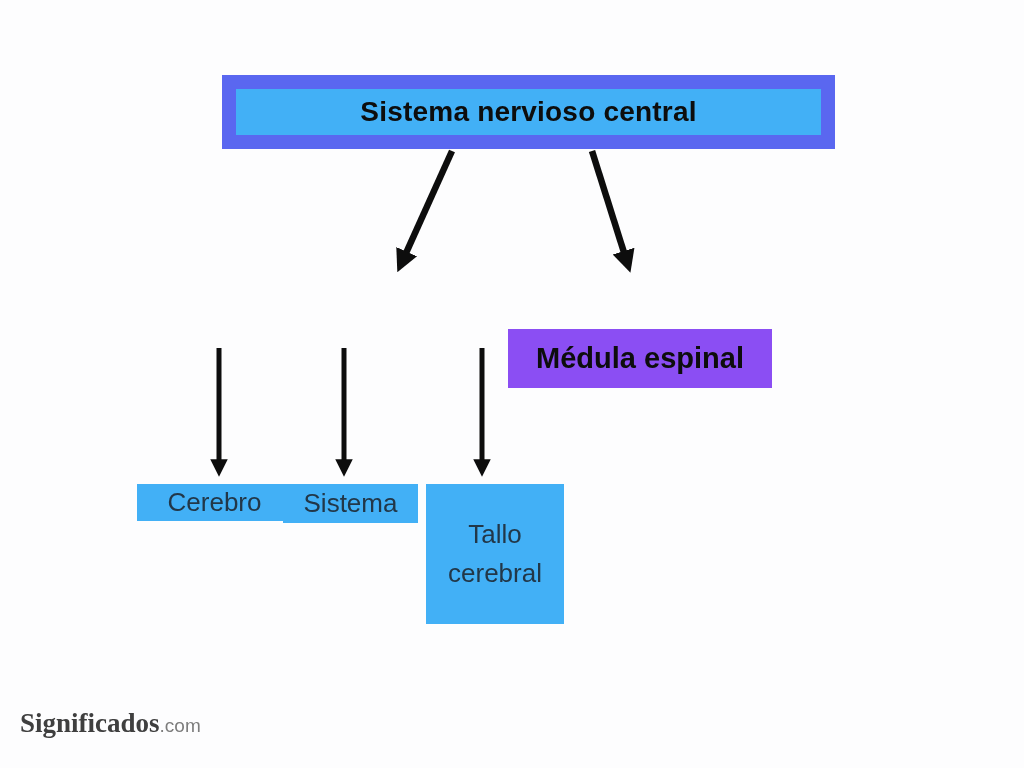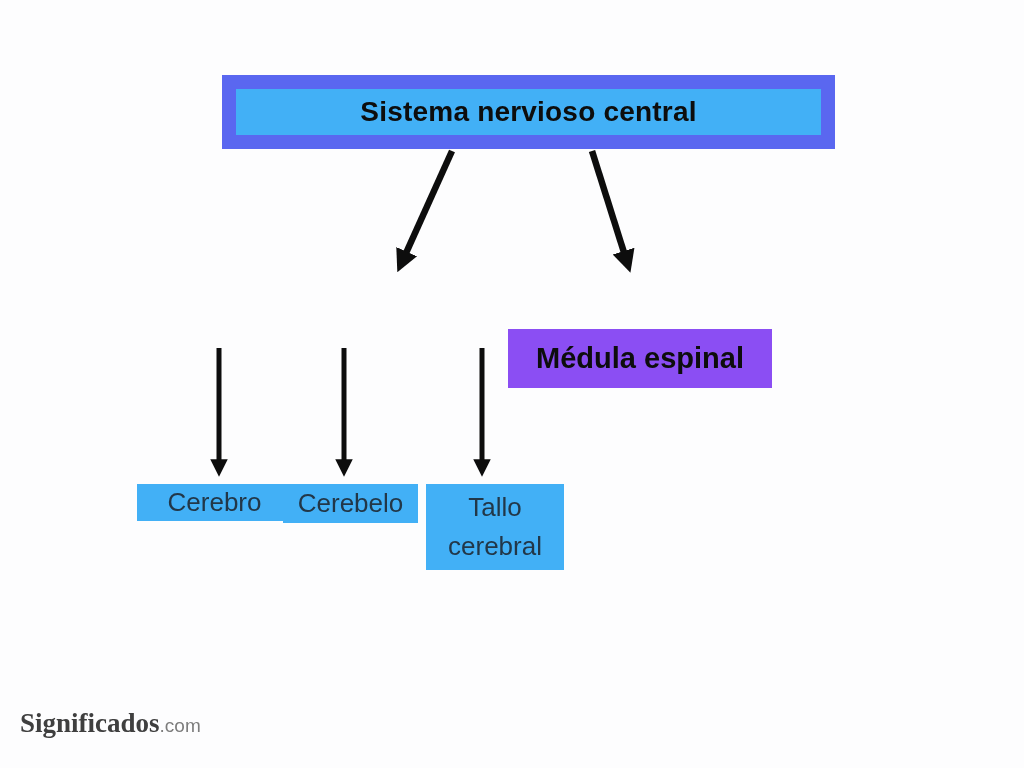--- a/index.html
+++ b/index.html
@@ -70,21 +70,21 @@
   }
   .node-cerebro {
     left: 137px; top: 484px; width: 155px; height: 37px;
     background: var(--blue, #42b0f6);
   }
   .node-cerebelo {
     left: 283px; top: 484px; width: 135px; height: 39px;
     background: var(--blue, #42b0f6);
   }
   .node-tallo {
-    left: 426px; top: 484px; width: 138px; height: 86px;
+    left: 426px; top: 484px; width: 138px; height: 140px;
     background: var(--blue, #42b0f6);
     line-height: 39px;
     padding: 16px 10px;
   }
 
   .brand {
     position: absolute;
     left: 20px; top: 708px;
     white-space: nowrap;
   }
@@ -128,21 +128,21 @@
 
   <div class="node bold node-medula">
     <span>Médula espinal</span>
   </div>
 
   <div class="node light node-cerebro">
     <span>Cerebro</span>
   </div>
 
   <div class="node light node-cerebelo">
-    <span>Cerebelo</span>
+    <span>Sistema</span>
   </div>
 
   <div class="node light node-tallo">
     <span>Tallo cerebral</span>
   </div>
 
   <div class="brand">
     <span class="brand-name">Significados</span><span class="brand-suffix">.com</span>
   </div>
 

